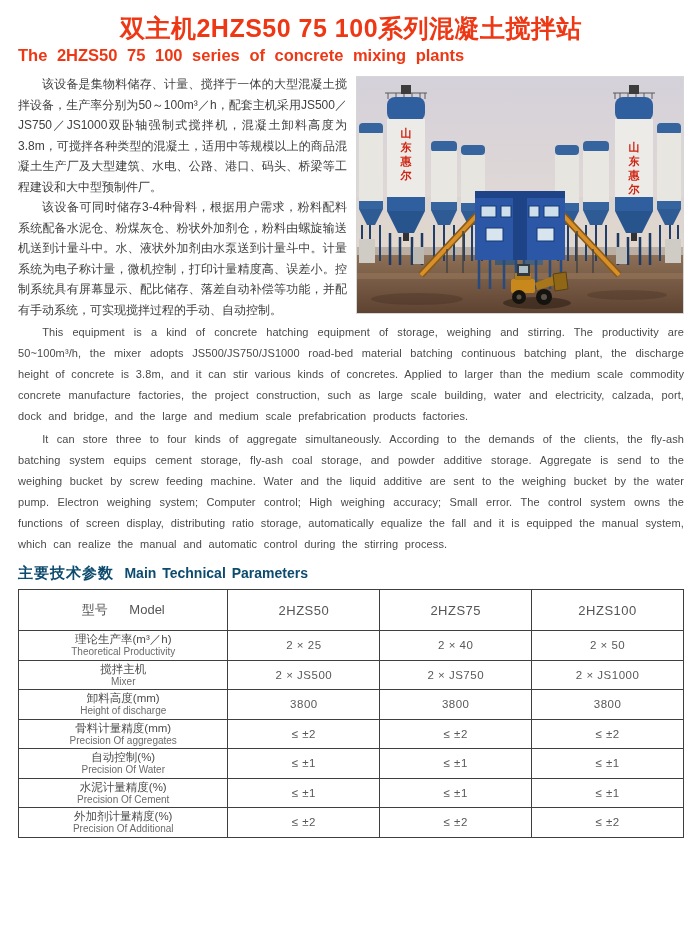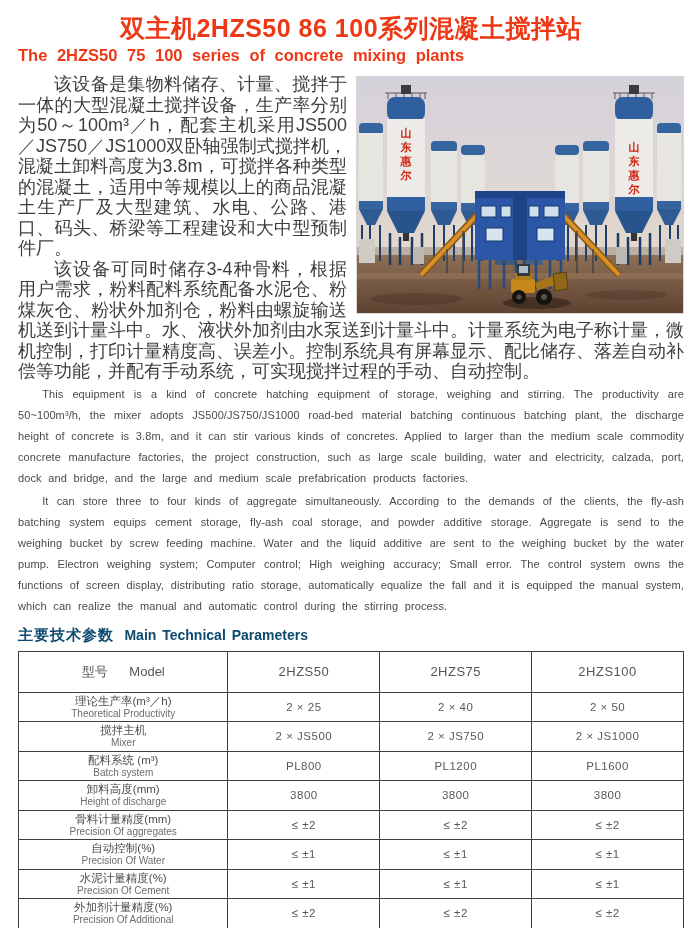--- a/index.html
+++ b/index.html
@@ -20,21 +20,21 @@
   }
 
   .content { color:#3e3e3e; }
   .photo-wrap {
     float:right; width:326px; height:236px;
     margin:2px 0 4px 9px; border:1px solid #d6d6d6; background:#84cc16;
   }
   .photo-wrap svg { display:block; }
 
   .zh-para {
-    margin:0; font-size:18px; line-height:20.5px; color:#3e3e3e;
+    margin:0; font-size:12px; line-height:20.5px; color:#3e3e3e;
     text-align:justify; text-indent:2em;
   }
   .en-para {
     margin:2px 0 0 0; font-size:11px; line-height:21px; color:#4a4a4a;
     text-align:justify; text-indent:2.2em; word-spacing:3.5px; letter-spacing:0.1px;
   }
 
   .params-heading { margin:9px 0 6px 0; font-weight:bold; color:#0c4a6e; }
   .params-heading .zh { font-size:15px; letter-spacing:1px; }
   .params-heading .en { font-size:14px; word-spacing:2px; margin-left:6px; }
@@ -54,21 +54,21 @@
   .lbl-zh { font-size:11.5px; line-height:13px; color:#4c4c4c; }
   .lbl-en { font-size:10px; line-height:11.5px; color:#6b6b6b; }
   td.val { font-size:11.5px; color:#5a5a5a; letter-spacing:0.5px; }
   .clear { clear:both; }
 </style>
 </head>
 <body>
 
 <div class="page">
 
-  <h1 class="title">双主机2HZS50 86 100系列混凝土搅拌站</h1>
+  <h1 class="title">双主机2HZS50 75 100系列混凝土搅拌站</h1>
   <div class="subtitle">The 2HZS50 75 100 series of concrete mixing plants</div>
 
   <div class="content">
 
     <div class="photo-wrap">
       <svg width="326" height="236" viewBox="0 0 326 236" xmlns="http://www.w3.org/2000/svg">
         <defs>
           <linearGradient id="sky" x1="0" y1="0" x2="0" y2="1">
             <stop offset="0" stop-color="#d5d1da"></stop>
             <stop offset="0.6" stop-color="#ded7d6"></stop>
@@ -204,29 +204,20 @@
       <tr>
         <td>
           <div class="lbl-zh">搅拌主机</div>
           <div class="lbl-en">Mixer</div>
         </td>
         <td class="val">2 × JS500</td>
         <td class="val">2 × JS750</td>
         <td class="val">2 × JS1000</td>
       </tr>
 
-      <tr>
-        <td>
-          <div class="lbl-zh">配料系统  (m³)</div>
-          <div class="lbl-en">Batch  system</div>
-        </td>
-        <td class="val">PL800</td>
-        <td class="val">PL1200</td>
-        <td class="val">PL1600</td>
-      </tr>
 
       <tr>
         <td>
           <div class="lbl-zh">卸料高度(mm)</div>
           <div class="lbl-en">Height  of  discharge</div>
         </td>
         <td class="val">3800</td>
         <td class="val">3800</td>
         <td class="val">3800</td>
       </tr>

